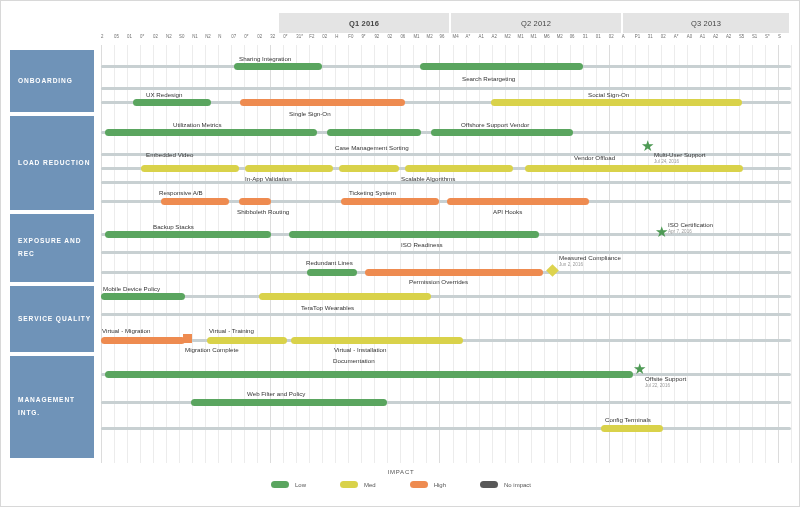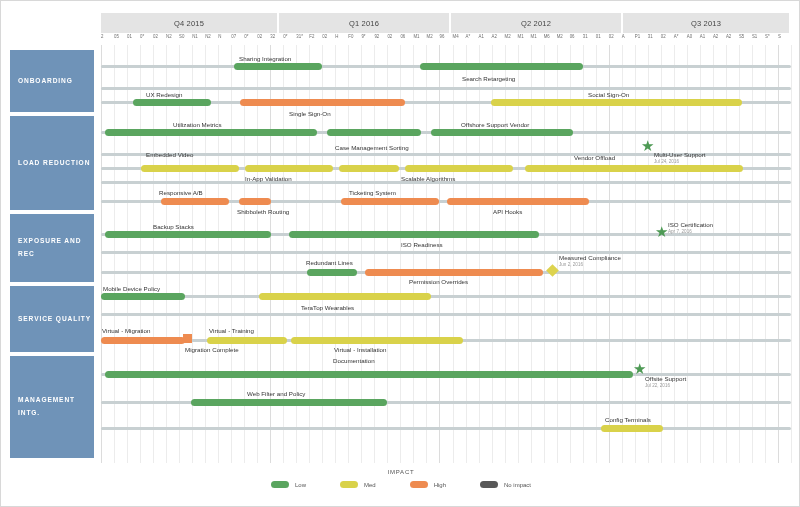--- a/index.html
+++ b/index.html
@@ -153,22 +153,21 @@
       <div class="vgrid" style="left: 724.906px;"></div>
       <div class="vgrid" style="left: 737.925px;"></div>
       <div class="vgrid" style="left: 750.943px;"></div>
       <div class="vgrid" style="left: 763.962px;"></div>
       <div class="vgrid major" style="left: 776.981px;"></div>
       <div class="vgrid" style="left: 790px;"></div>
     </div>
 
   <div class="tl-header">
     <div class="q-row" id="q-row">
-        <div class="q-cell" style="left: 0px; width: 178px;">Q4 2015</div>
-        <div class="q-cell" style="left: 178px; width: 172px;">Q1 2016</div>
+        <div class="q-cell" style="left: 178px; width: 172px; font-weight: bold;">Q1 2016</div>
         <div class="q-cell" style="left: 350px; width: 172px;">Q2 2012</div>
         <div class="q-cell" style="left: 522px; width: 168px;">Q3 2013</div>
       </div>
     <div class="tick-row" id="tick-row">
         <span class="tick" style="left: 0px;">2</span>
         <span class="tick" style="left: 13.0189px;">05</span>
         <span class="tick" style="left: 26.0377px;">01</span>
         <span class="tick" style="left: 39.0566px;">0*</span>
         <span class="tick" style="left: 52.0755px;">02</span>
         <span class="tick" style="left: 65.0943px;">N2</span>

